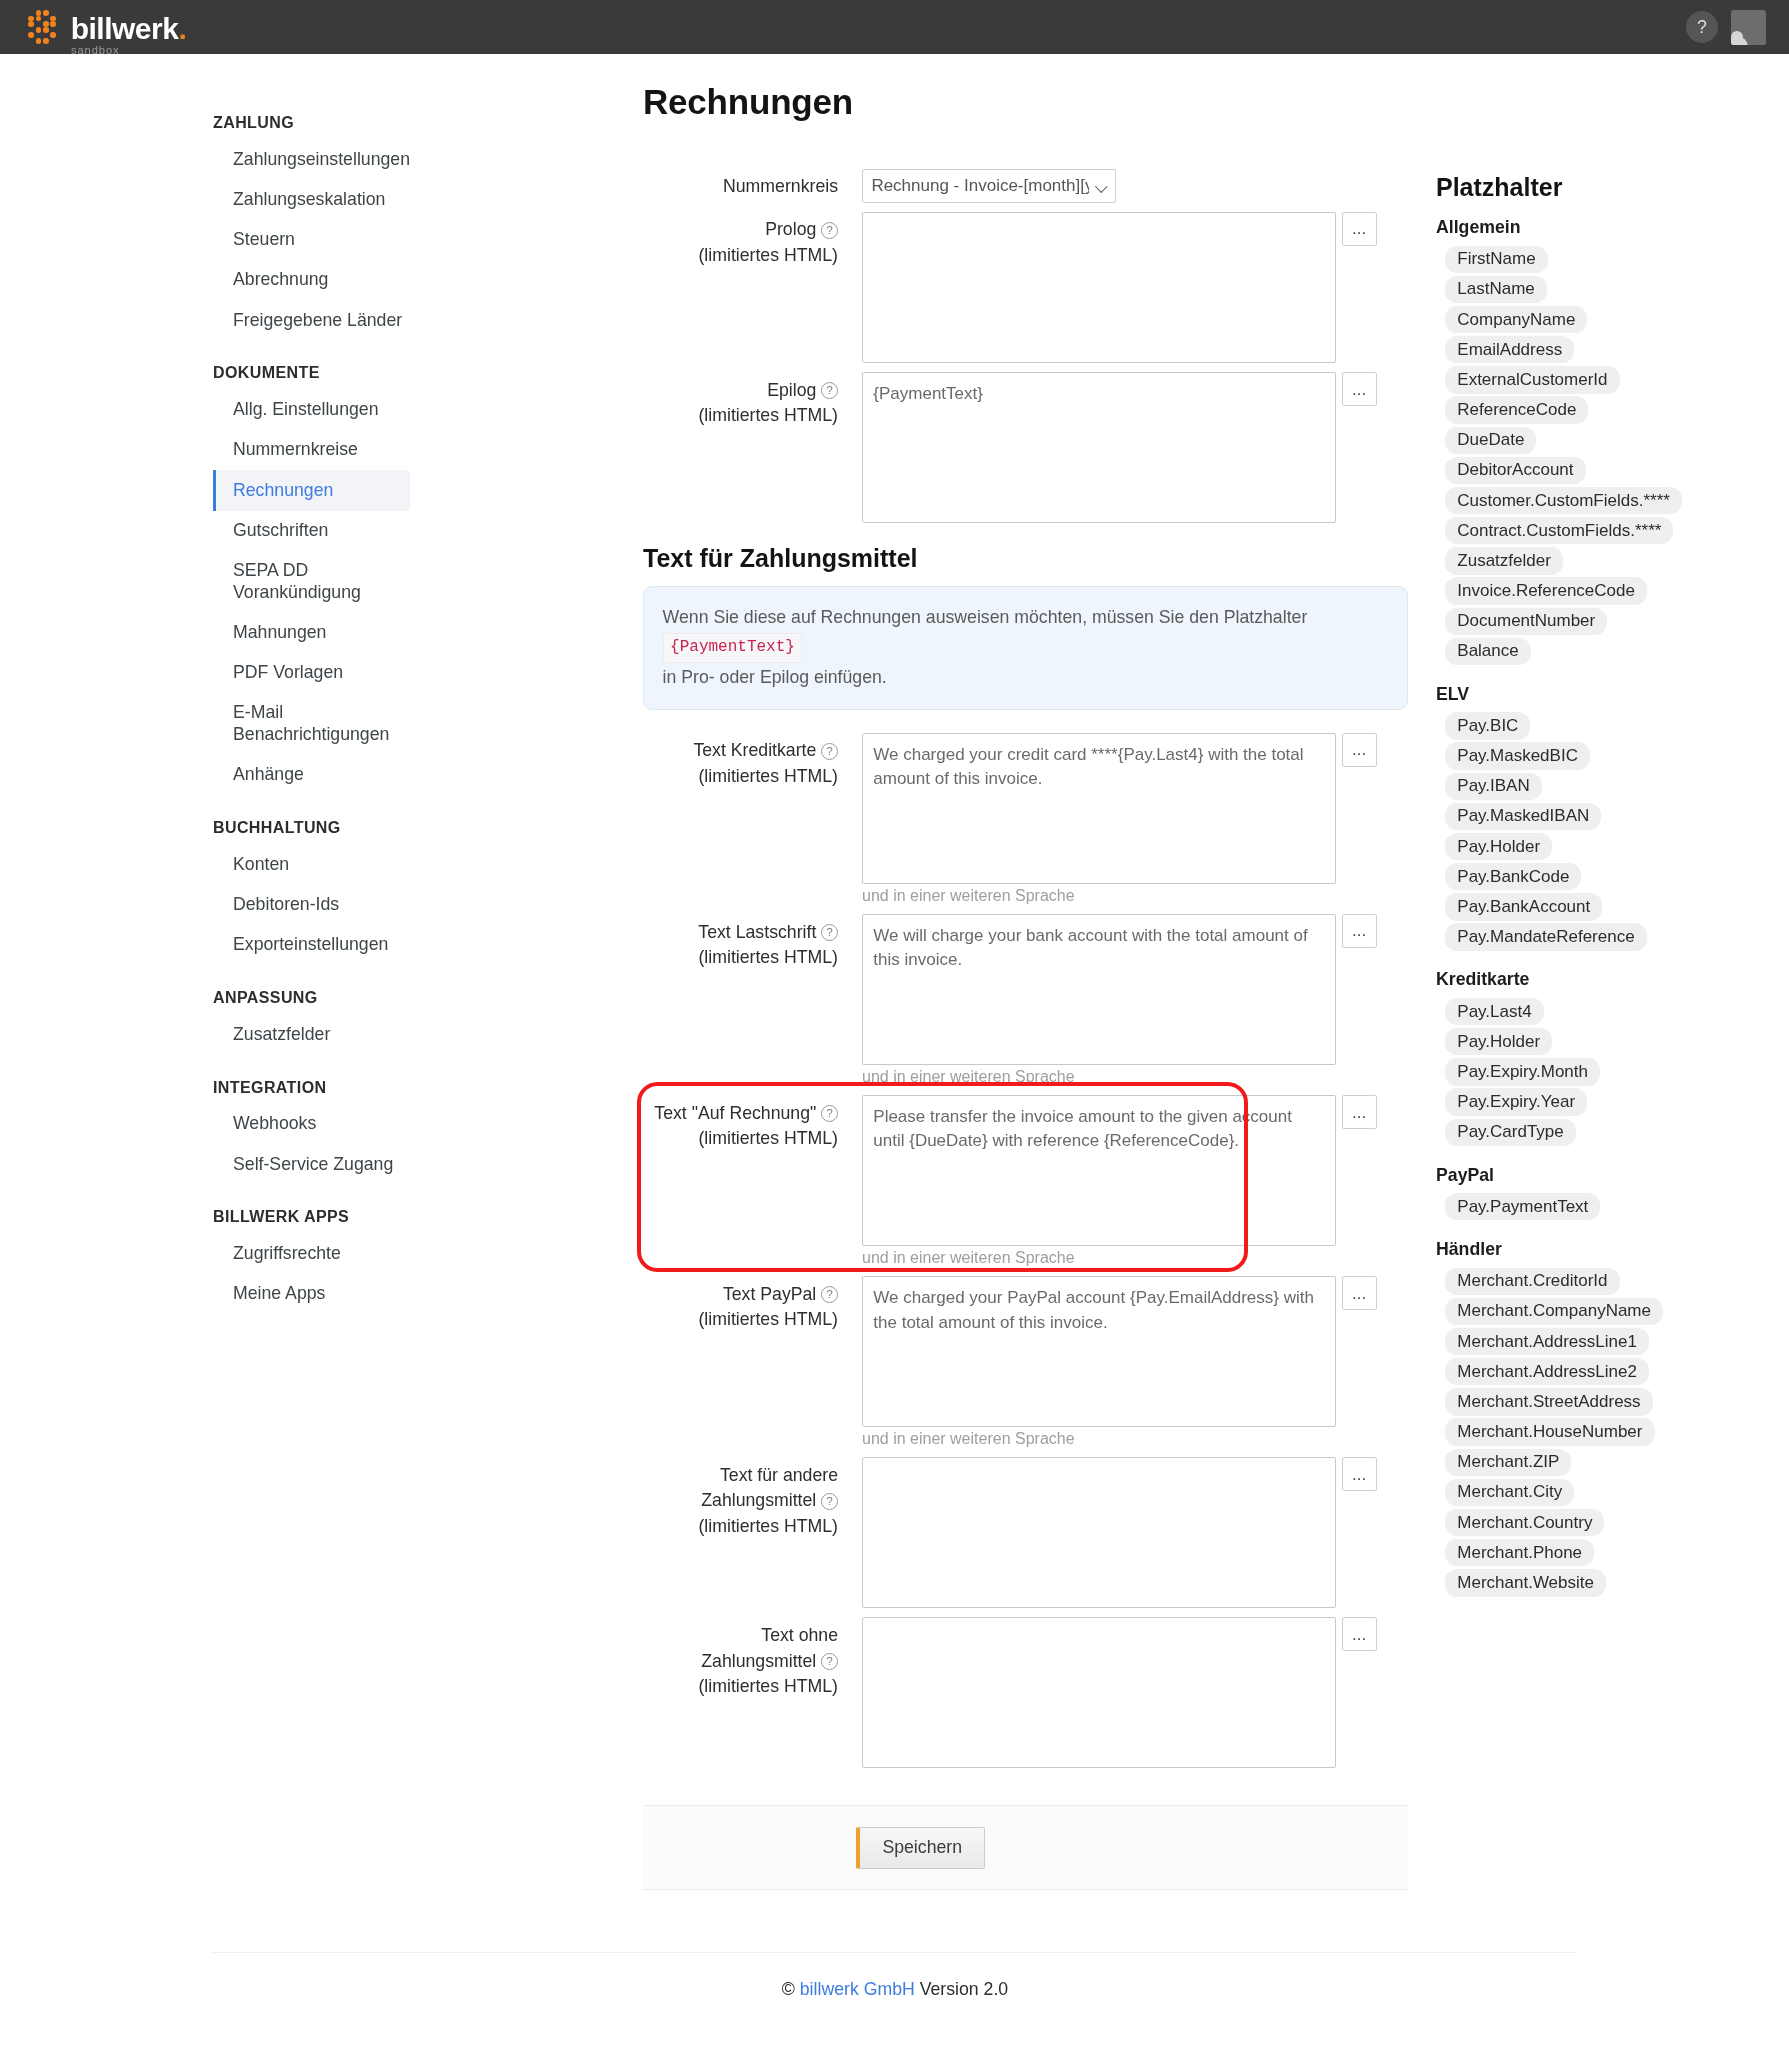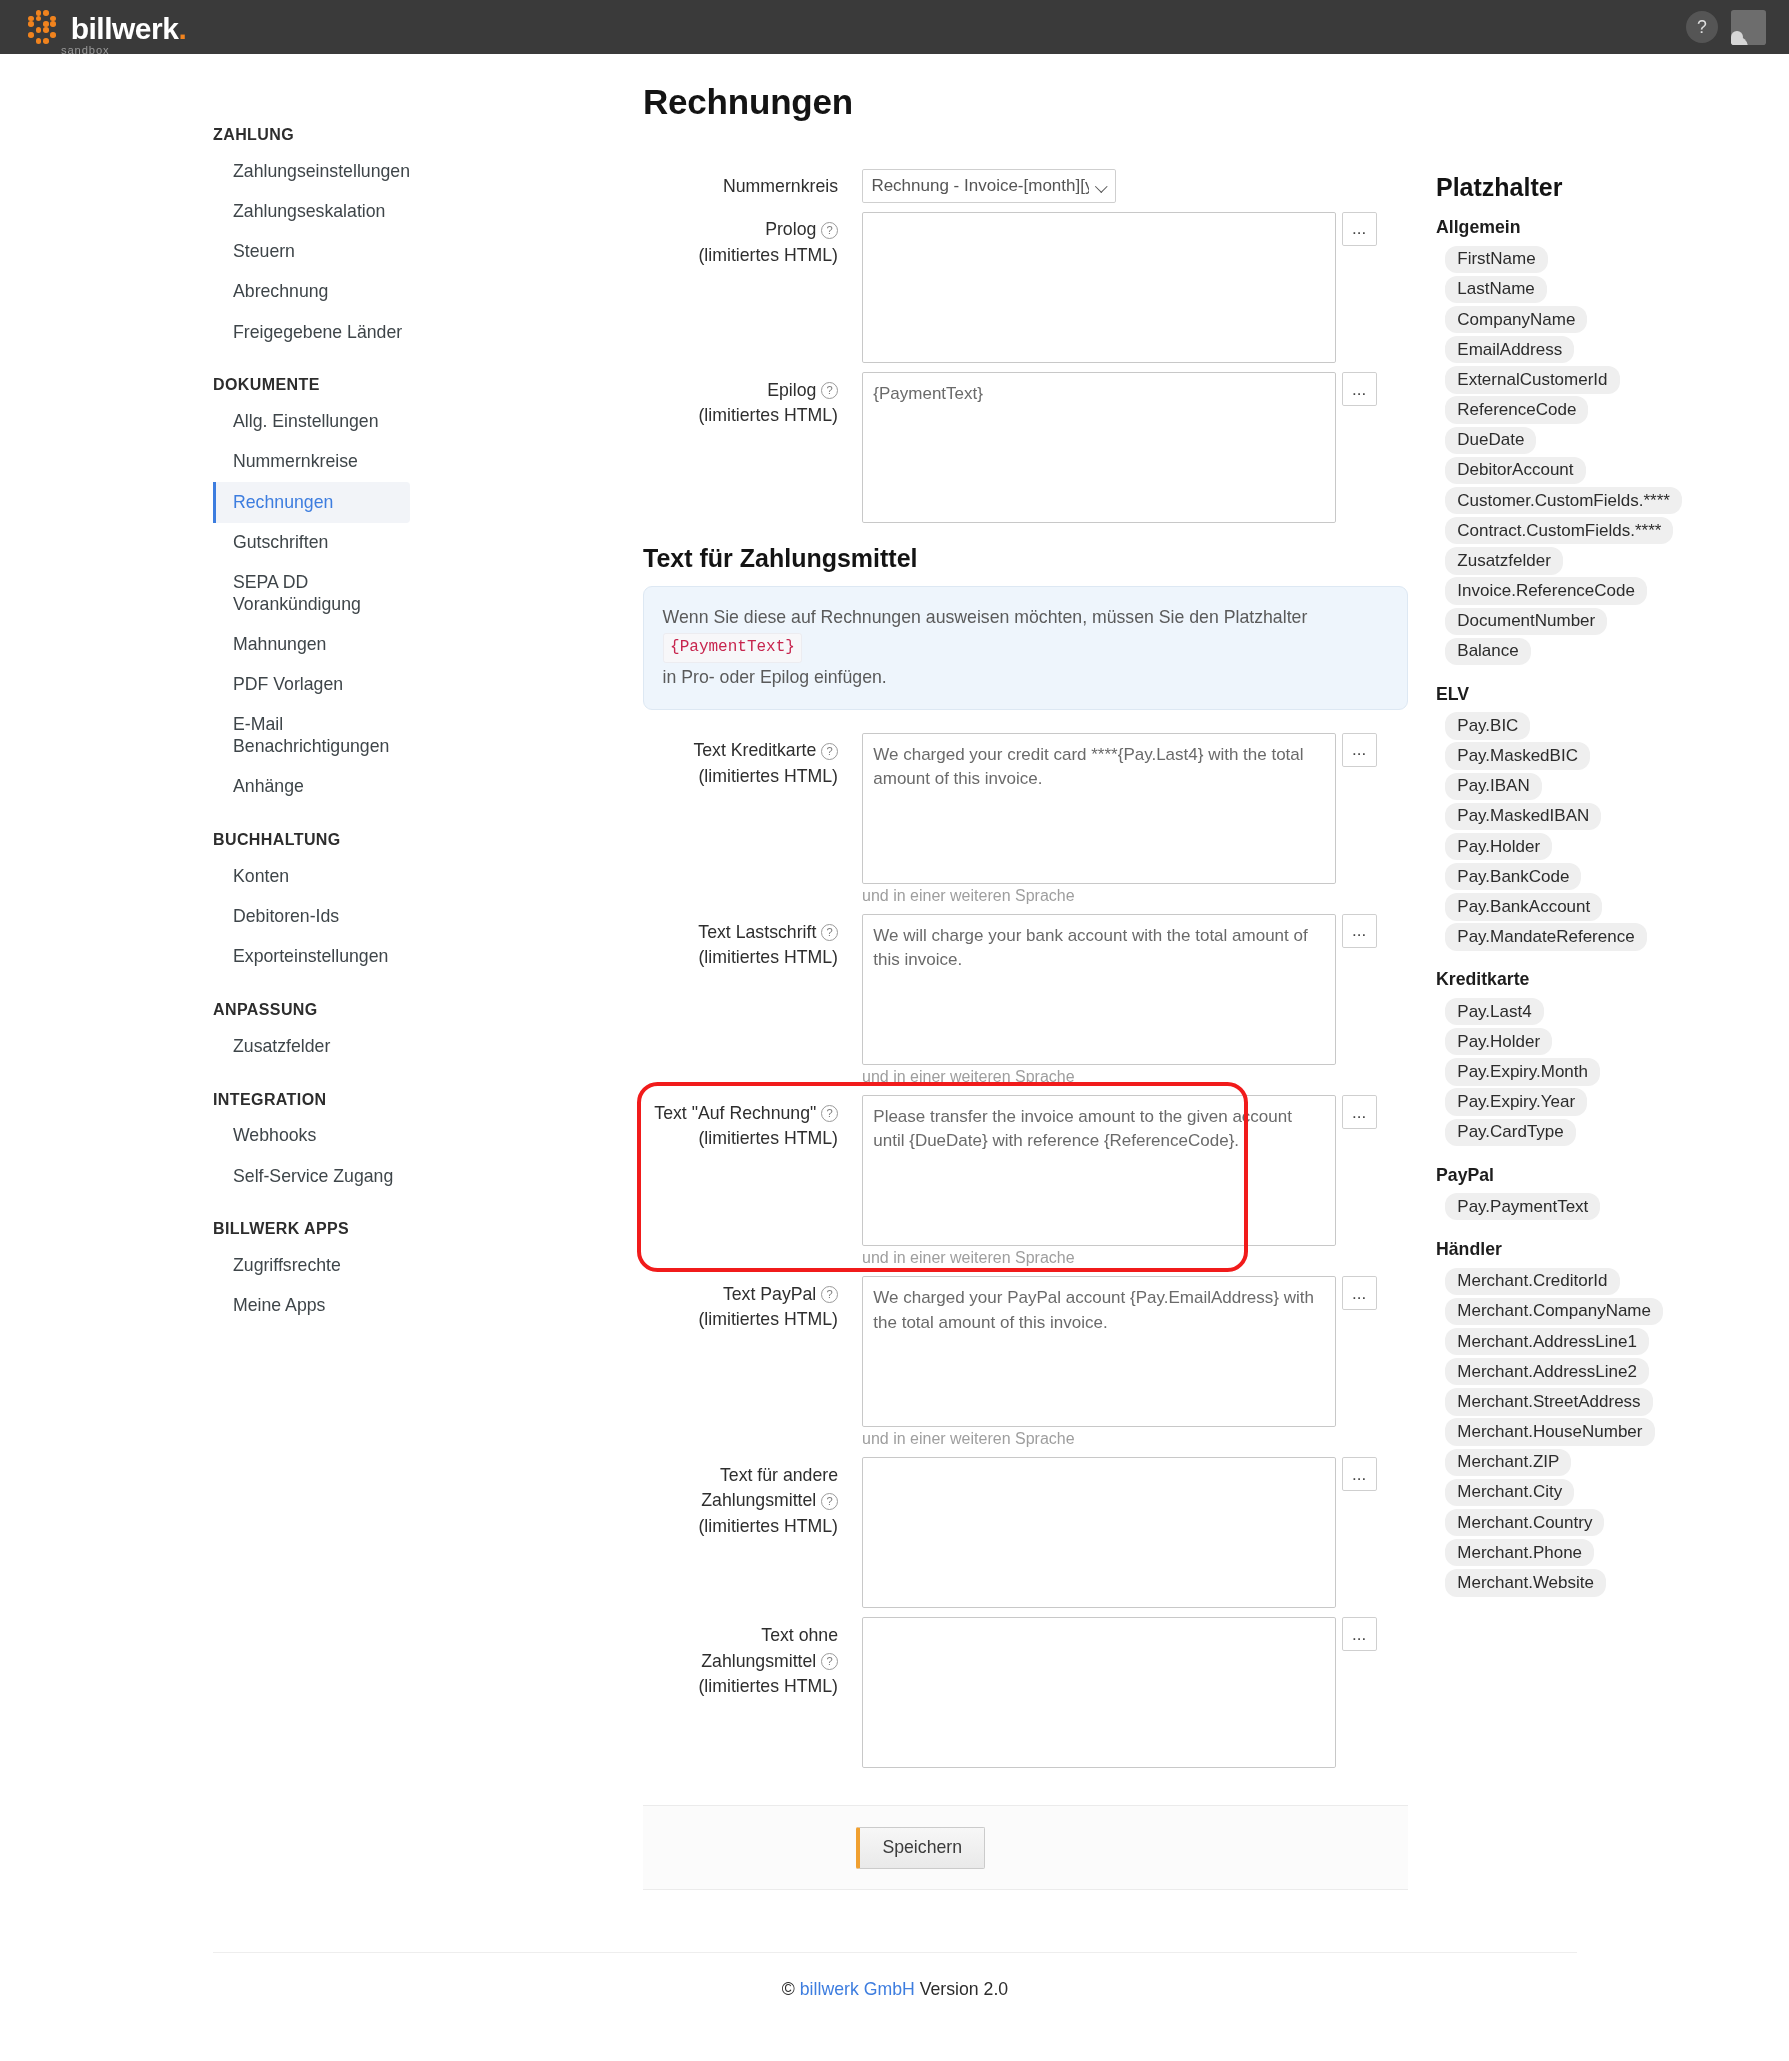--- a/index.html
+++ b/index.html
@@ -27,21 +27,21 @@
   .brand-dots i {
     position: absolute; width: 5.6px; height: 5.6px; border-radius: 50%;
     background: #f0831e; display: block;
   }
   .brand-word {
     color: #ffffff; font-size: 30px; font-weight: bold; letter-spacing: -0.5px;
     line-height: 1; font-family: "Liberation Sans", sans-serif; margin-left: 7px;
   }
   .brand-word .dot { color: #f0831e; }
   .brand-sub {
-    position: absolute; left: 33px; top: 34px; color: #9a9a9a;
+    position: absolute; left: 43px; top: 34px; color: #9a9a9a;
     font-size: 11.2px; letter-spacing: 0.9px;
   }
   .nav-links { display: flex; align-items: center; gap: 0; margin-left: 48px; }
   .nav-link {
     color: #e8e8e8; font-size: 17.7px; padding: 7.5px 22.4px; cursor: pointer;
     text-decoration: none; white-space: nowrap;
   }
   .topbar-right { margin-left: auto; display: flex; align-items: center; gap: 13px; }
   .circle-btn {
     width: 32px; height: 32px; border-radius: 50%; background: #555555;
@@ -59,21 +59,21 @@
   }
 
   
   .page { display: flex; padding-top: 28px; }
   .sidebar { width: 410px; flex: 0 0 410px; padding-left: 213px; padding-top: 32px; }
   .content { flex: 1 1 auto; padding-right: 28px; }
 
   
   .side-group { font-size: 16px; font-weight: bold; color: #2d2d2d; letter-spacing: 0.4px;
                 margin: 24px 0 7.5px 0; text-transform: uppercase; }
-  .side-group:first-child { margin-top: 12px; }
+  .side-group:first-child { margin-top: 0; }
   .side-item {
     display: block; padding: 9.3px 0 9.3px 17px; font-size: 17.7px; color: #3e4549;
     cursor: pointer; border-left: 3.7px solid transparent; line-height: 1.22;
     border-radius: 0 3.7px 3.7px 0; max-width: 198px;
   }
   .side-item.active { color: #3d7ddf; background: #f2f4f8; border-left-color: #3d7ddf; }
 
   
   .main-inner { max-width: 1142px; padding-left: 233px; }
   .page-title { font-size: 35px; font-weight: bold; color: #141414; margin: 0 0 20.5px 0; letter-spacing: -0.2px; }

